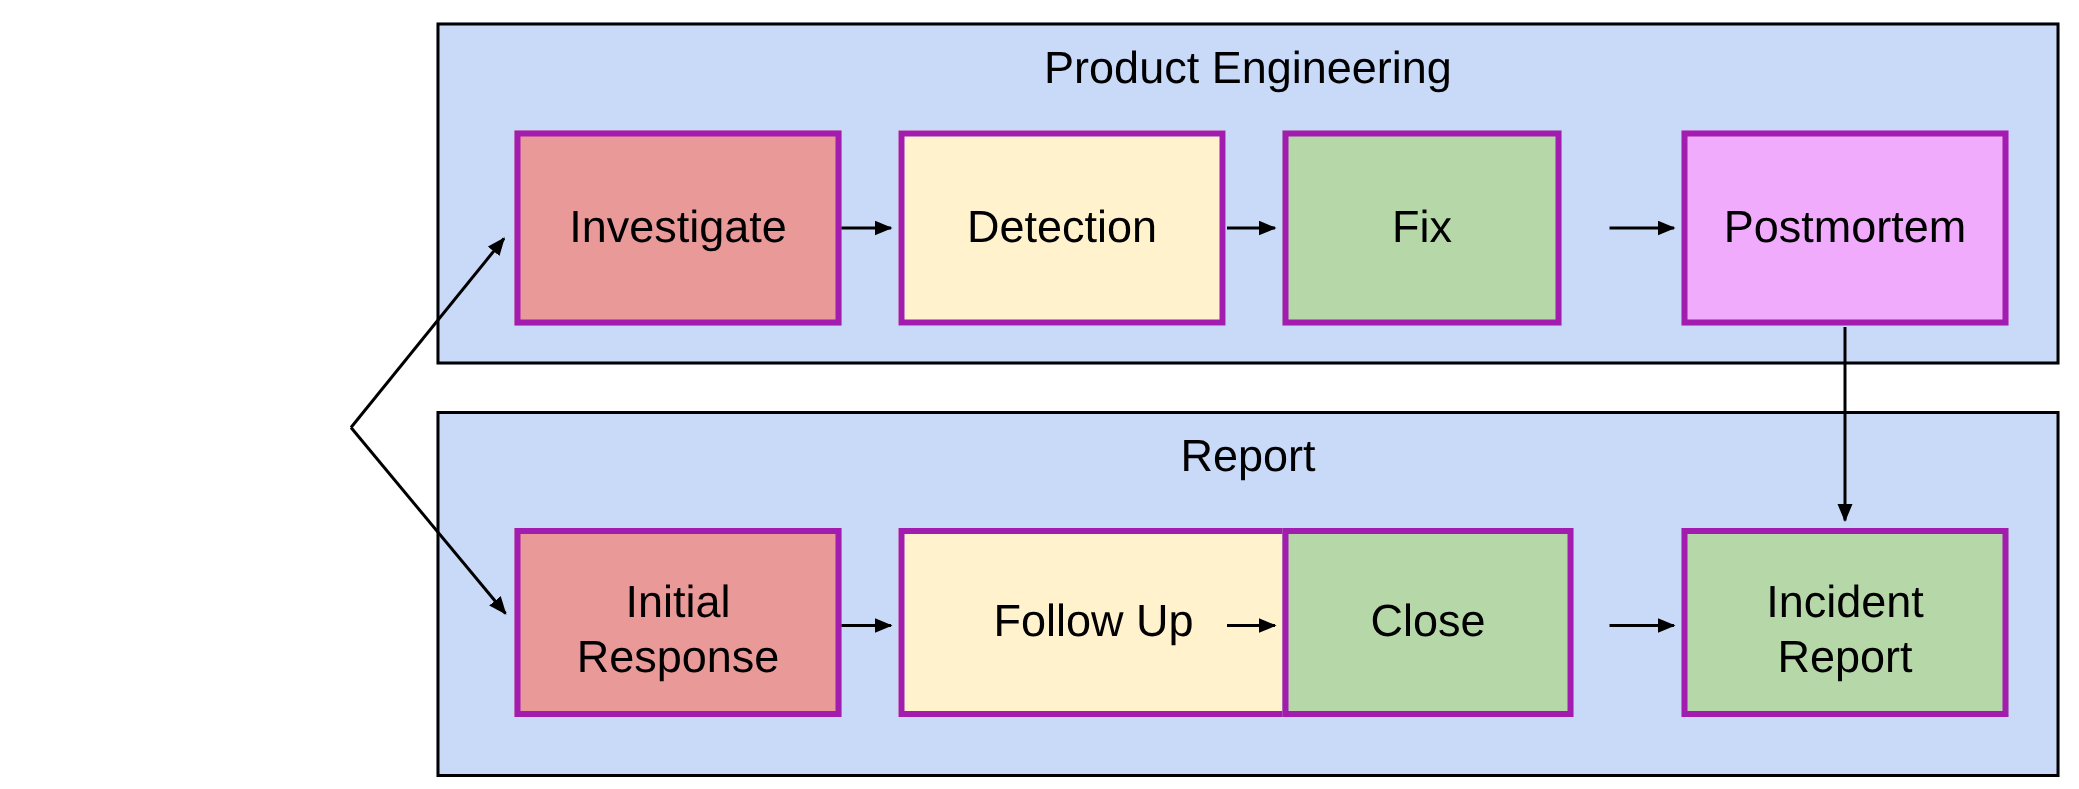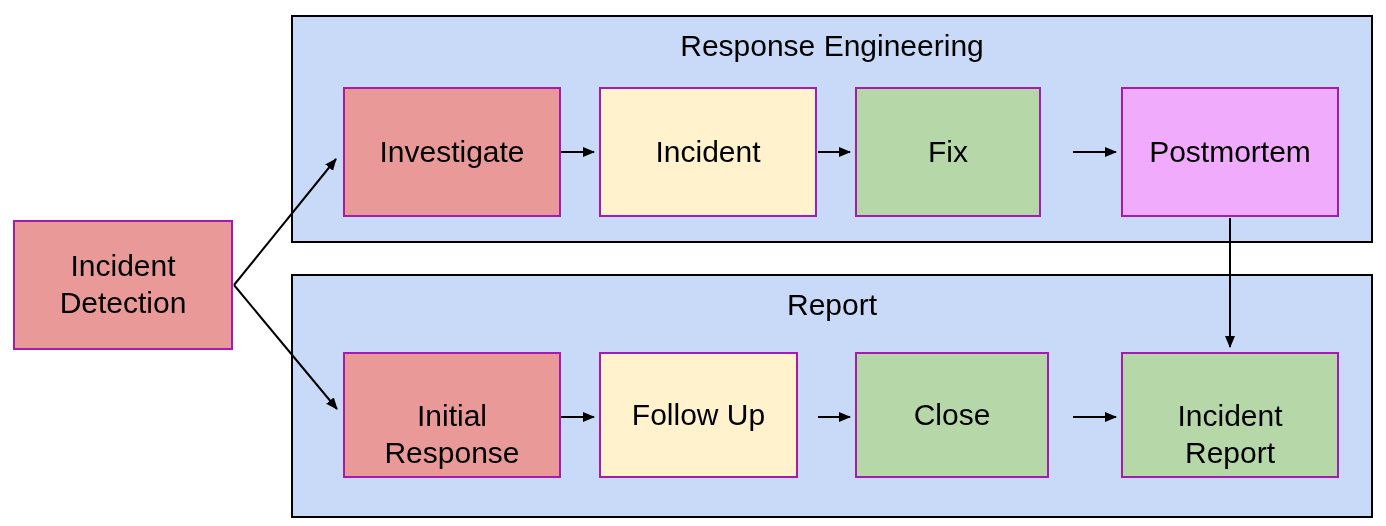--- a/index.html
+++ b/index.html
@@ -25,27 +25,27 @@
     top: 12px;
     left: 0;
     width: 100%;
     text-align: center;
     font-size: 30px;
     color: #000000;
     white-space: nowrap;
   }
   .node {
     position: absolute;
-    border: 2px solid #a21caf;
+    border: 4px solid #a21caf;
     box-sizing: border-box;
     display: flex;
     align-items: center;
     justify-content: center;
     text-align: center;
-    padding: 4px 14px;
+    padding: 16px 14px;
   }
   .node-label {
     font-size: 30px;
     line-height: 1.23;
     color: #000000;
   }
   .edge-layer {
     position: absolute;
     top: 0;
     left: 0;
@@ -70,52 +70,49 @@
     <line x1="234" y1="285" x2="337" y2="409" stroke="#000000" stroke-width="2" marker-end="url(#arrowhead)"></line>
     <line x1="561" y1="152" x2="594" y2="152" stroke="#000000" stroke-width="2" marker-end="url(#arrowhead)"></line>
     <line x1="818" y1="152" x2="850" y2="152" stroke="#000000" stroke-width="2" marker-end="url(#arrowhead)"></line>
     <line x1="1073" y1="152" x2="1116" y2="152" stroke="#000000" stroke-width="2" marker-end="url(#arrowhead)"></line>
     <line x1="561" y1="417" x2="594" y2="417" stroke="#000000" stroke-width="2" marker-end="url(#arrowhead)"></line>
     <line x1="818" y1="417" x2="850" y2="417" stroke="#000000" stroke-width="2" marker-end="url(#arrowhead)"></line>
     <line x1="1073" y1="417" x2="1116" y2="417" stroke="#000000" stroke-width="2" marker-end="url(#arrowhead)"></line>
     <line x1="1230" y1="218" x2="1230" y2="347" stroke="#000000" stroke-width="2" marker-end="url(#arrowhead)"></line>
   </svg>
 
-  <div class="node" style="left: 13px; top: 220px; width: 220px; height: 130px; background-color: rgb(234, 153, 153);">
-    <span class="node-label">Incident Detection</span>
-  </div>
 
   <div class="lane" style="left: 291px; top: 15px; width: 1082px; height: 228px; background-color: rgb(201, 218, 248);">
-    <div class="lane-title">Response Engineering</div>
+    <div class="lane-title">Product Engineering</div>
 
     <div class="node" style="left: 50px; top: 70px; width: 218px; height: 130px; background-color: rgb(234, 153, 153);">
       <span class="node-label">Investigate</span>
     </div>
 
     <div class="node" style="left: 306px; top: 70px; width: 218px; height: 130px; background-color: rgb(255, 242, 204);">
-      <span class="node-label">Incident</span>
+      <span class="node-label">Detection</span>
     </div>
 
     <div class="node" style="left: 562px; top: 70px; width: 186px; height: 130px; background-color: rgb(182, 215, 168);">
       <span class="node-label">Fix</span>
     </div>
 
     <div class="node" style="left: 828px; top: 70px; width: 218px; height: 130px; background-color: #f0abfc;">
       <span class="node-label">Postmortem</span>
     </div>
   </div>
 
   <div class="lane" style="left: 291px; top: 274px; width: 1082px; height: 244px; background-color: rgb(201, 218, 248);">
     <div class="lane-title">Report</div>
 
     <div class="node" style="left: 50px; top: 76px; width: 218px; height: 126px; background-color: rgb(234, 153, 153); align-items: flex-end;">
       <span class="node-label">Initial Response</span>
     </div>
 
-    <div class="node" style="left: 306px; top: 76px; width: 199px; height: 126px; background-color: rgb(255, 242, 204);">
+    <div class="node" style="left: 306px; top: 76px; width: 260px; height: 126px; background-color: rgb(255, 242, 204);">
       <span class="node-label">Follow Up</span>
     </div>
 
     <div class="node" style="left: 562px; top: 76px; width: 194px; height: 126px; background-color: rgb(182, 215, 168);">
       <span class="node-label">Close</span>
     </div>
 
     <div class="node" style="left: 828px; top: 76px; width: 218px; height: 126px; background-color: rgb(182, 215, 168); align-items: flex-end;">
       <span class="node-label">Incident Report</span>
     </div>

